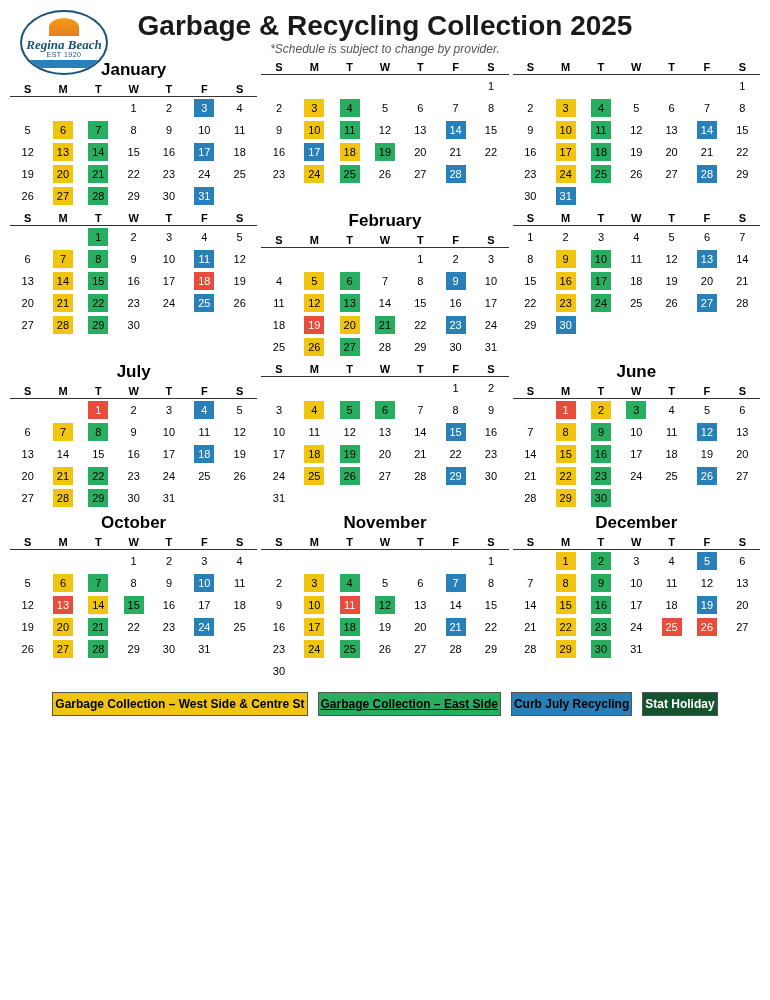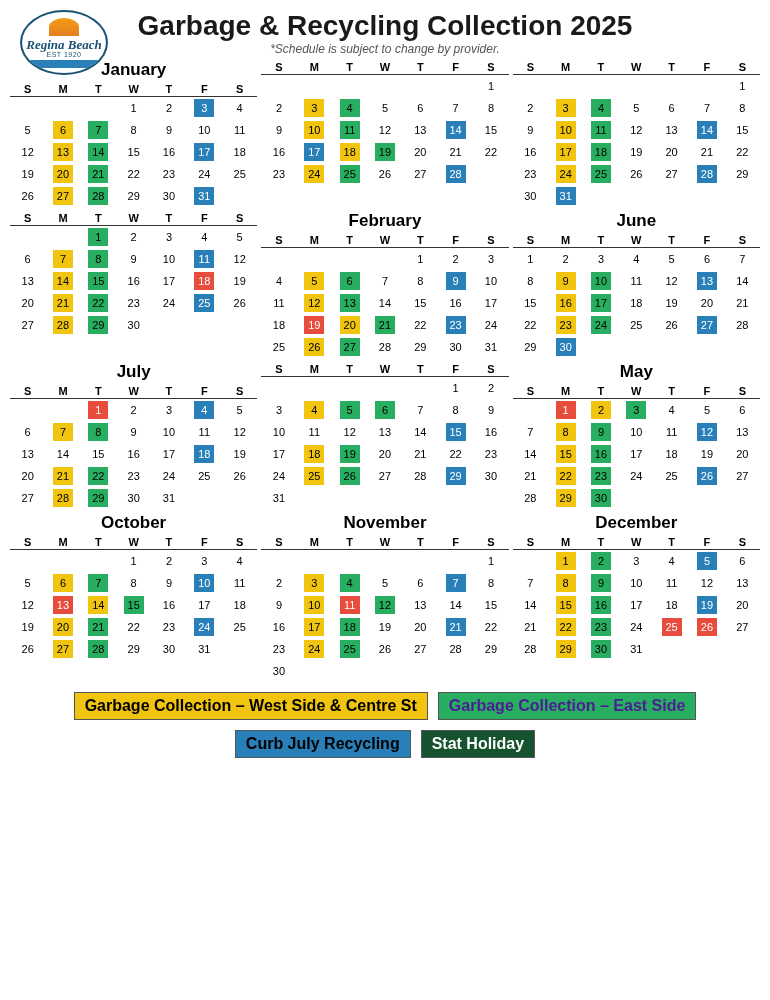--- a/index.html
+++ b/index.html
@@ -123,27 +123,27 @@
     .red { background-color: #e74c3c; color: #fff; }
     .legend {
       display: flex;
       justify-content: center;
       align-items: center;
       gap: 10px;
       margin-top: 10px;
       flex-wrap: wrap;
     }
     .legend-item {
-      padding: 4px 10px;
-      font-size: 16px;
+      padding: 4px 2px;
+      font-size: 12px;
       font-weight: bold;
       border: 1px solid #555;
     }
     .legend-yellow { background: #f1c40f; color: #000; }
-    .legend-green { background: #27ae60; color: #4c1d95; }
+    .legend-green { background: #27ae60; color: #000000; text-decoration: underline; }
     .legend-blue { background: #2980b9; color: #000; }
     .legend-red { background: #14532d; color: #fff; }
   </style>
 </head>
 <body>
 
 <div class="header">
   <div class="logo">
     <div class="logo-circle">
       <div class="logo-sun"></div>
@@ -474,21 +474,20 @@
             <td><span class="day-cell green">27</span></td>
             <td><span class="day-cell">28</span></td>
             <td><span class="day-cell">29</span></td>
             <td><span class="day-cell">30</span></td>
             <td><span class="day-cell">31</span></td>
           </tr>
         </tbody>
       </table>
     </div>
     <div class="month-calendar">
-      <div class="month-title">June</div>
       <table class="cal-table">
         <thead>
           <tr>
             <th>S</th>
             <th>M</th>
             <th>T</th>
             <th>W</th>
             <th>T</th>
             <th>F</th>
             <th>S</th>
@@ -671,21 +670,21 @@
             <td></td>
             <td></td>
             <td></td>
             <td></td>
             <td></td>
           </tr>
         </tbody>
       </table>
     </div>
     <div class="month-calendar">
-      <div class="month-title">May</div>
+      <div class="month-title">June</div>
       <table class="cal-table">
         <thead>
           <tr>
             <th>S</th>
             <th>M</th>
             <th>T</th>
             <th>W</th>
             <th>T</th>
             <th>F</th>
             <th>S</th>

